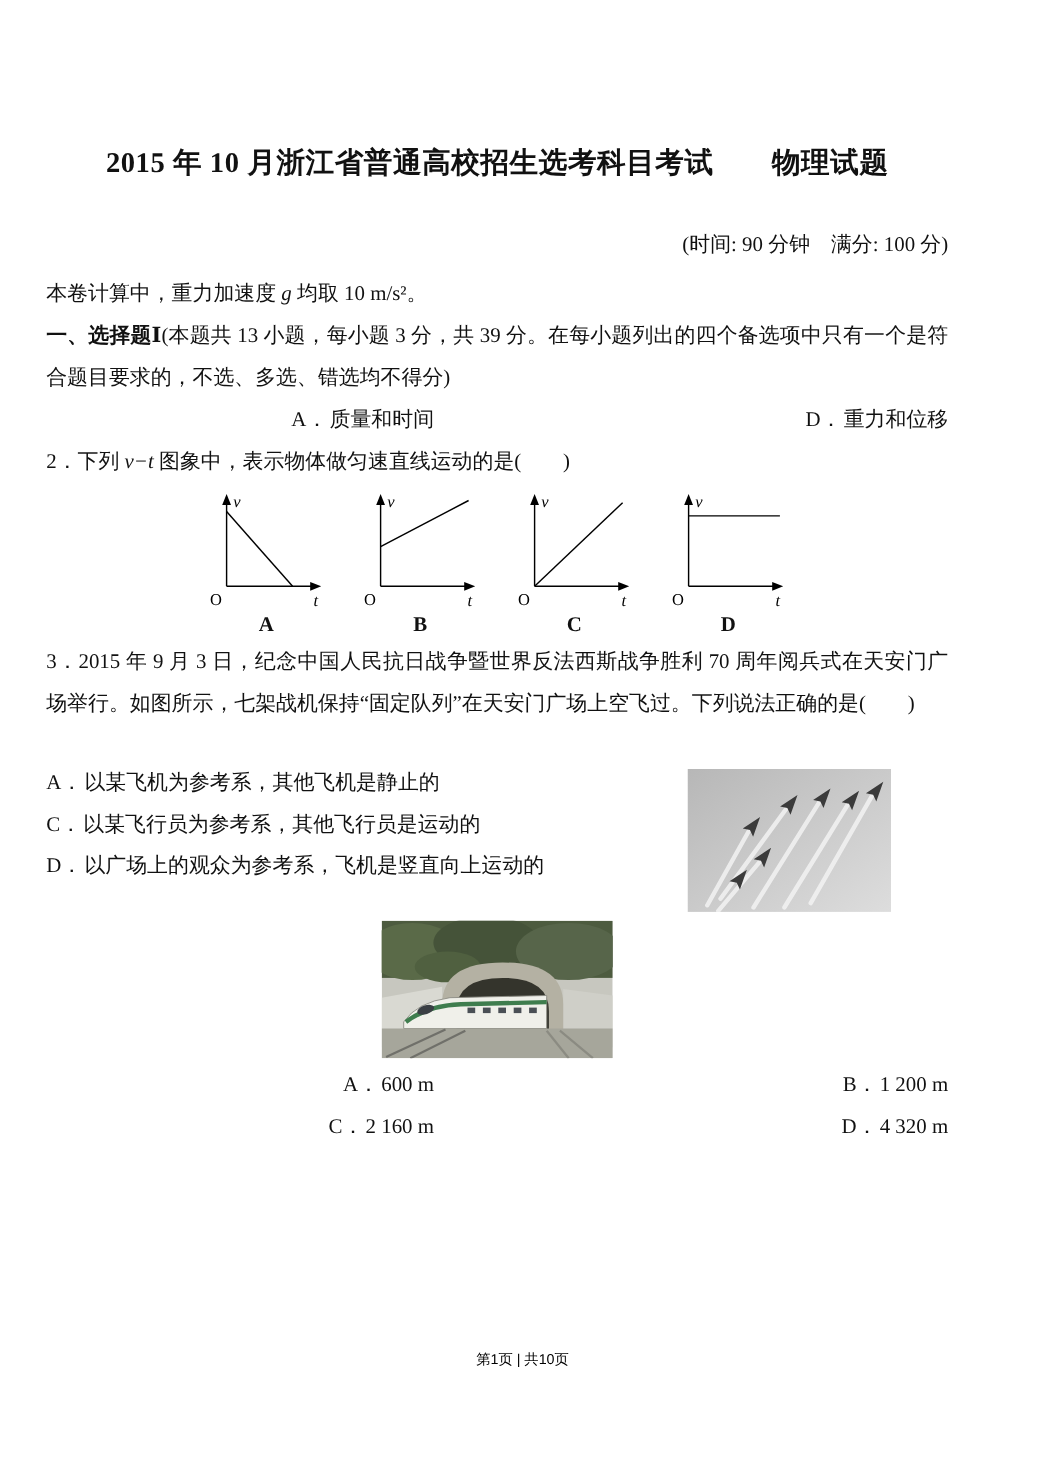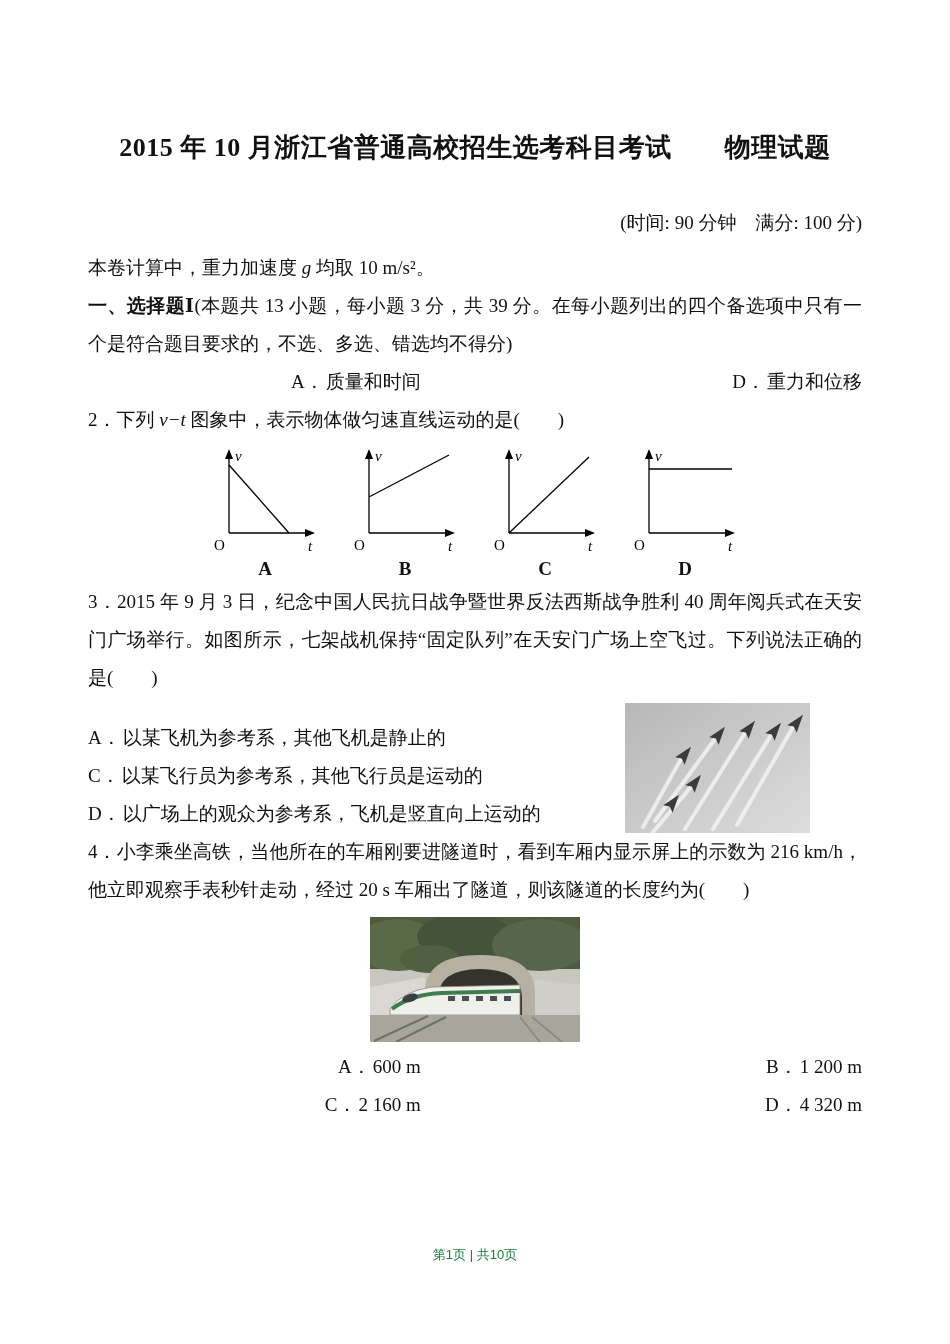--- a/index.html
+++ b/index.html
@@ -2,21 +2,21 @@
 <html><head>
 <meta charset="utf-8">
 <style>
   * { box-sizing: border-box; }
   html, body { margin: 0; padding: 0; background: #ffffff; }
   .page {
     position: relative;
     width: 950px;
     height: 1344px;
     margin: 0 auto;
-    padding: 130px 88px 0 88px;
+    padding: 130px 88px 0 42px;
     background: #ffffff;
     font-family: "Liberation Serif", "DejaVu Serif", serif;
     font-size: 19px;
     color: #111111;
     overflow: hidden;
   }
   .title {
     font-size: 26px;
     font-weight: 700;
     text-align: center;
@@ -38,35 +38,35 @@
   .graph-svg .axis, .graph-svg .plot { stroke: #000; stroke-width: 1.3; fill: none; }
   .graph-svg .ah { fill: #000; stroke: none; }
   .graph-svg text {
     font-family: "Liberation Serif", "DejaVu Serif", serif;
     font-size: 15px; fill: #000;
   }
   .graph-svg text.ital { font-style: italic; }
   .graph-letter { font-weight: 700; line-height: 1.25; }
 
   
-  .q3-lower { display: flex; align-items: flex-end; }
+  .q3-lower { display: flex; align-items: flex-start; margin-top: 34px; }
   .q3-options { flex: 1; }
   .q3-options .option { line-height: 2.0; white-space: nowrap; }
   .photo-planes { width: 185px; height: 130px; margin: 6px 52px 0 12px; display: block; }
 
   
   .train-row { display: flex; justify-content: center; margin: 8px 0 6px 0; }
   .photo-train { display: block; }
 
   .footer {
     position: absolute;
-    bottom: 80px; left: 0; width: 100%;
+    bottom: 99px; left: 0; width: 100%;
     text-align: center;
     font-size: 13px;
-    color: #15803d;
+    color: #000000;
     font-family: "Liberation Sans", "DejaVu Sans", sans-serif;
   }
 </style>
 </head>
 <body>
 
 <div class="page">
 
   <h1 class="title">2015 年 10 月浙江省普通高校招生选考科目考试　　物理试题</h1>
 
@@ -136,21 +136,21 @@
         <text class="ital" x="26" y="16">v</text>
         <text class="ital" x="99" y="106">t</text>
         <text x="5" y="105">O</text>
         <line class="plot" x1="20" y1="24" x2="103" y2="24"></line>
       </svg>
       <div class="graph-letter">D</div>
     </div>
 
   </div>
 
-  <p class="line">3．2015 年 9 月 3 日，纪念中国人民抗日战争暨世界反法西斯战争胜利 40 周年阅兵式在天安门广场举行。如图所示，七架战机保持“固定队列”在天安门广场上空飞过。下列说法正确的是(　　)</p>
+  <p class="line">3．2015 年 9 月 3 日，纪念中国人民抗日战争暨世界反法西斯战争胜利 70 周年阅兵式在天安门广场举行。如图所示，七架战机保持“固定队列”在天安门广场上空飞过。下列说法正确的是(　　)</p>
   <div class="q3-lower">
     <div class="q3-options">
       <div class="option"><span class="opt-label">A．</span><span>以某飞机为参考系，其他飞机是静止的</span></div>
       <div class="option"><span class="opt-label">C．</span><span>以某飞行员为参考系，其他飞行员是运动的</span></div>
       <div class="option"><span class="opt-label">D．</span><span>以广场上的观众为参考系，飞机是竖直向上运动的</span></div>
     </div>
     <svg class="photo-planes" viewBox="0 0 185 130">
       <defs>
         <linearGradient id="skyGrad" x1="0" y1="0" x2="1" y2="1">
           <stop offset="0" stop-color="#b7b7b7"></stop>
@@ -171,21 +171,20 @@
         <polygon points="13,0 -5,-6 -2,0 -5,6" transform="translate(122,28) rotate(-52)"></polygon>
         <polygon points="13,0 -5,-6 -2,0 -5,6" transform="translate(148,30) rotate(-52)"></polygon>
         <polygon points="13,0 -5,-6 -2,0 -5,6" transform="translate(170,22) rotate(-52)"></polygon>
         <polygon points="13,0 -5,-6 -2,0 -5,6" transform="translate(58,54) rotate(-52)"></polygon>
         <polygon points="13,0 -5,-6 -2,0 -5,6" transform="translate(68,82) rotate(-52)"></polygon>
         <polygon points="13,0 -5,-6 -2,0 -5,6" transform="translate(46,102) rotate(-52)"></polygon>
       </g>
     </svg>
   </div>
 
-  <p class="line">4．小李乘坐高铁，当他所在的车厢刚要进隧道时，看到车厢内显示屏上的示数为 216 km/h，他立即观察手表秒针走动，经过 20 s 车厢出了隧道，则该隧道的长度约为(　　)</p>
   <div class="train-row">
     <svg class="photo-train" width="210" height="125" viewBox="0 0 210 125">
       <rect width="210" height="125" fill="#c7c7bf"></rect>
       <g>
         <rect width="210" height="52" fill="#4d5b3f"></rect>
         <ellipse cx="28" cy="28" rx="42" ry="26" fill="#5a6a48"></ellipse>
         <ellipse cx="95" cy="20" rx="48" ry="24" fill="#455339"></ellipse>
         <ellipse cx="170" cy="28" rx="48" ry="26" fill="#57654a"></ellipse>
         <ellipse cx="60" cy="42" rx="30" ry="14" fill="#506040"></ellipse>
       </g>

